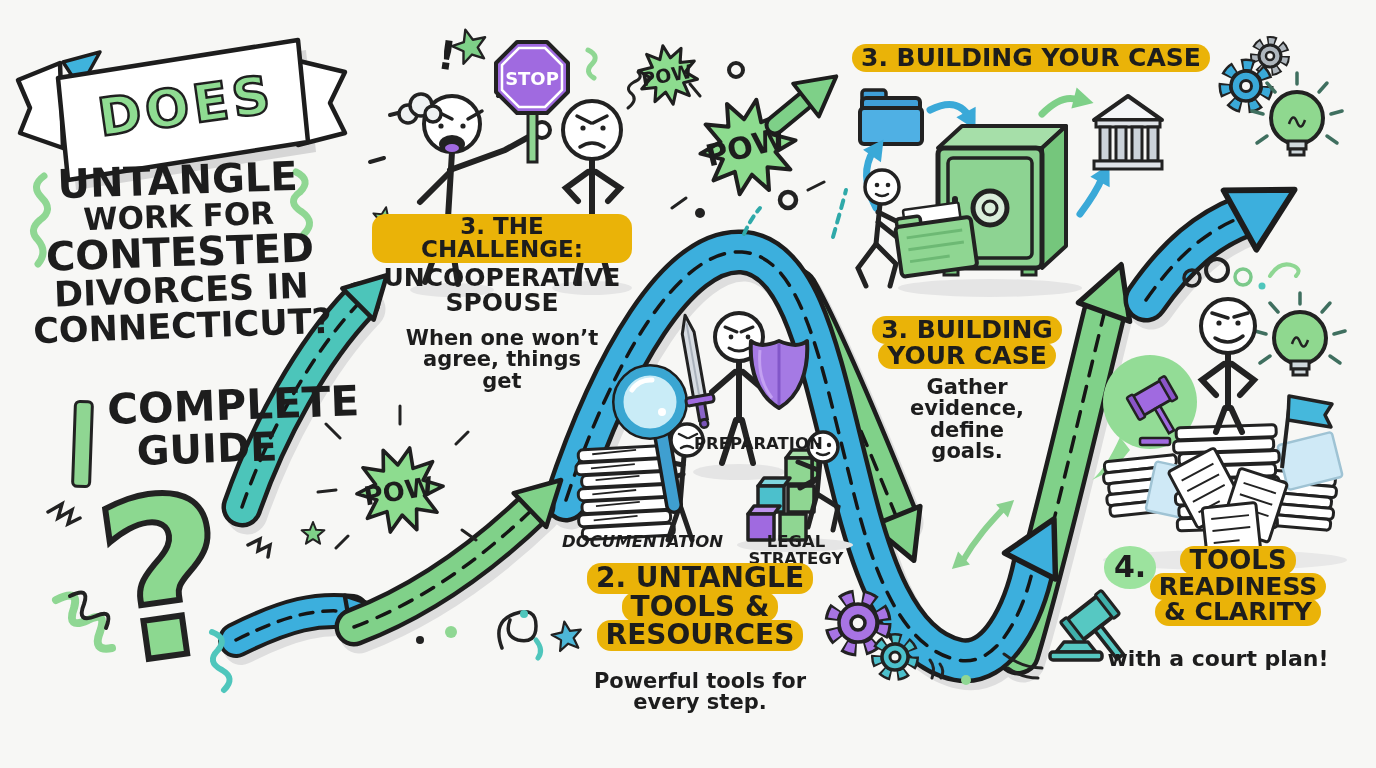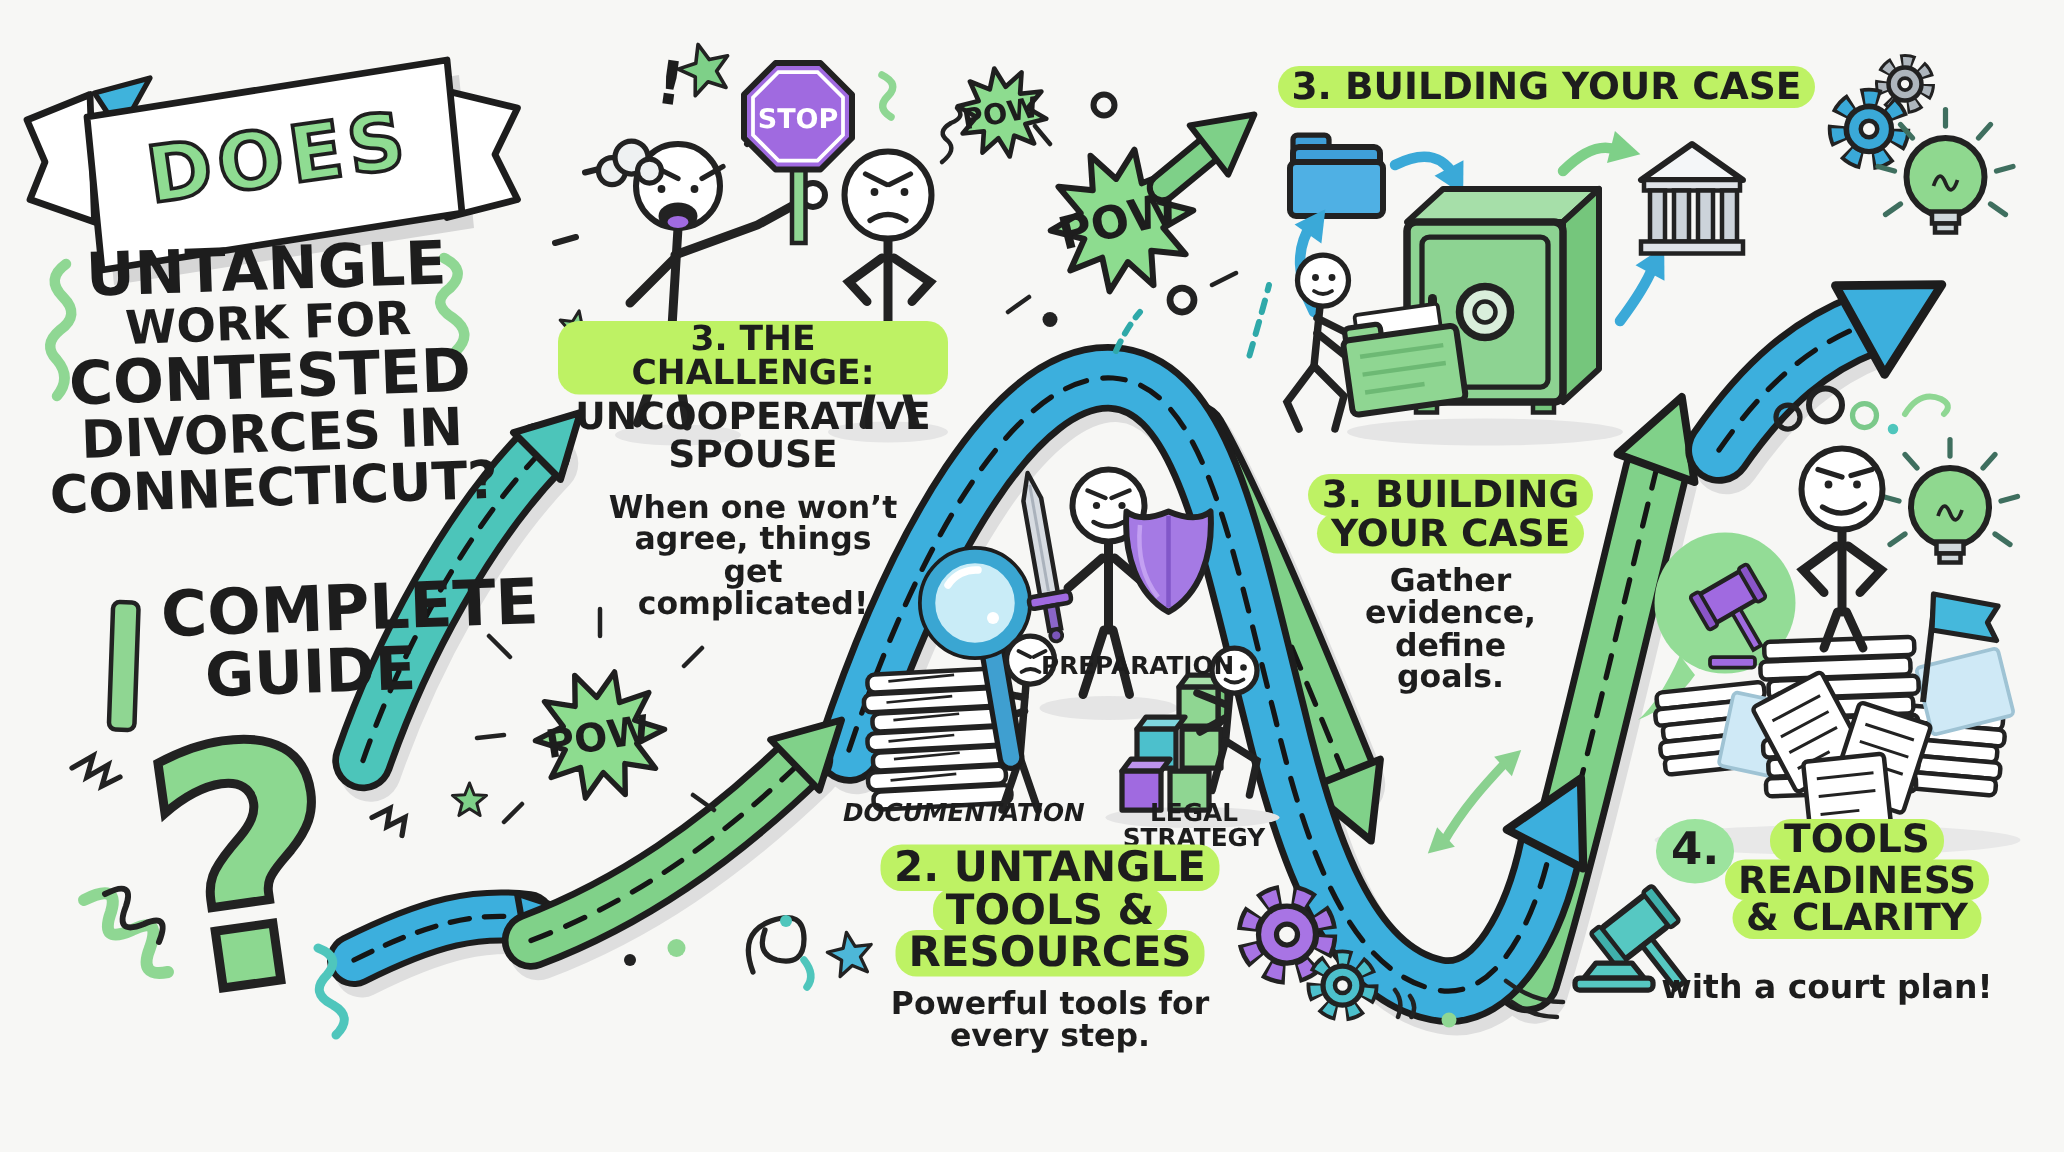--- a/index.html
+++ b/index.html
@@ -1,21 +1,21 @@
 <!DOCTYPE html>
 <html><head>
 <meta charset="utf-8">
 <style>
   html,body{margin:0;padding:0;background:#e9e9e9;}
   .canvas{position:relative;width:1376px;height:768px;background:#f7f7f5;overflow:hidden;
           font-family:"DejaVu Sans",sans-serif;color:#1d1d1d;}
   .art{position:absolute;left:0;top:0;z-index:1;}
   .txt{position:absolute;z-index:5;font-weight:bold;line-height:1.02;}
   .center{text-align:center;}
-  .hl{background:#bef264;border-radius:14px;padding:1px 9px;display:inline-block;}
+  .hl{background:#eab308;border-radius:14px;padding:1px 9px;display:inline-block;}
   .hl-round{background:#9ce39e;border-radius:50%;padding:6px 10px;display:inline-block;}
   .banner-word{color:#8fdc92;-webkit-text-stroke:2.5px #1f1f1f;letter-spacing:4px;}
   .bar{position:absolute;background:#8fd692;border:3px solid #222;border-radius:6px;transform:rotate(4deg);}
   svg text{font-family:"DejaVu Sans",sans-serif;font-weight:bold;}
   .body-copy{font-size:21px;}
 </style>
 </head>
 <body>
 
 <div class="canvas">
@@ -502,32 +502,31 @@
   <div style="margin-left:64px;font-size:40px;">GUIDE</div>
 </div>
 
 <div class="txt center" style="left:372px;top:214px;width:260px;">
   <div><span class="hl" style="font-size:23px;">3. THE CHALLENGE:</span></div>
   <div style="font-size:25px;margin-top:2px;">UNCOOPERATIVE</div>
   <div style="font-size:25px;">SPOUSE</div>
   <div class="body-copy" style="margin-top:12px;">When one won’t</div>
   <div class="body-copy">agree, things</div>
   <div class="body-copy">get</div>
-  <div class="body-copy">complicated!</div>
 </div>
 
 <div class="txt center" style="left:562px;top:534px;width:146px;font-size:16.5px;font-style:italic;">DOCUMENTATION</div>
 <div class="txt center" style="left:694px;top:436px;width:120px;font-size:16.5px;">PREPARATION</div>
 <div class="txt center" style="left:726px;top:534px;width:140px;font-size:16.5px;">LEGAL STRATEGY</div>
 
 <div class="txt center" style="left:580px;top:563px;width:240px;">
   <div><span class="hl" style="font-size:28px;">2. UNTANGLE</span></div>
   <div style="margin-top:-2px;"><span class="hl" style="font-size:28px;">TOOLS &amp;</span></div>
   <div style="margin-top:-2px;"><span class="hl" style="font-size:28px;">RESOURCES</span></div>
-  <div class="body-copy" style="margin-top:8px;">Powerful tools for</div>
+  <div class="body-copy" style="margin-top:20px;">Powerful tools for</div>
   <div class="body-copy">every step.</div>
 </div>
 
 <div class="txt" style="left:852px;top:44px;width:360px;">
   <span class="hl" style="font-size:25px;">3. BUILDING YOUR CASE</span>
 </div>
 
 <div class="txt center" style="left:862px;top:316px;width:210px;">
   <div><span class="hl" style="font-size:25px;">3. BUILDING</span></div>
   <div style="margin-top:-2px;"><span class="hl" style="font-size:25px;">YOUR CASE</span></div>

